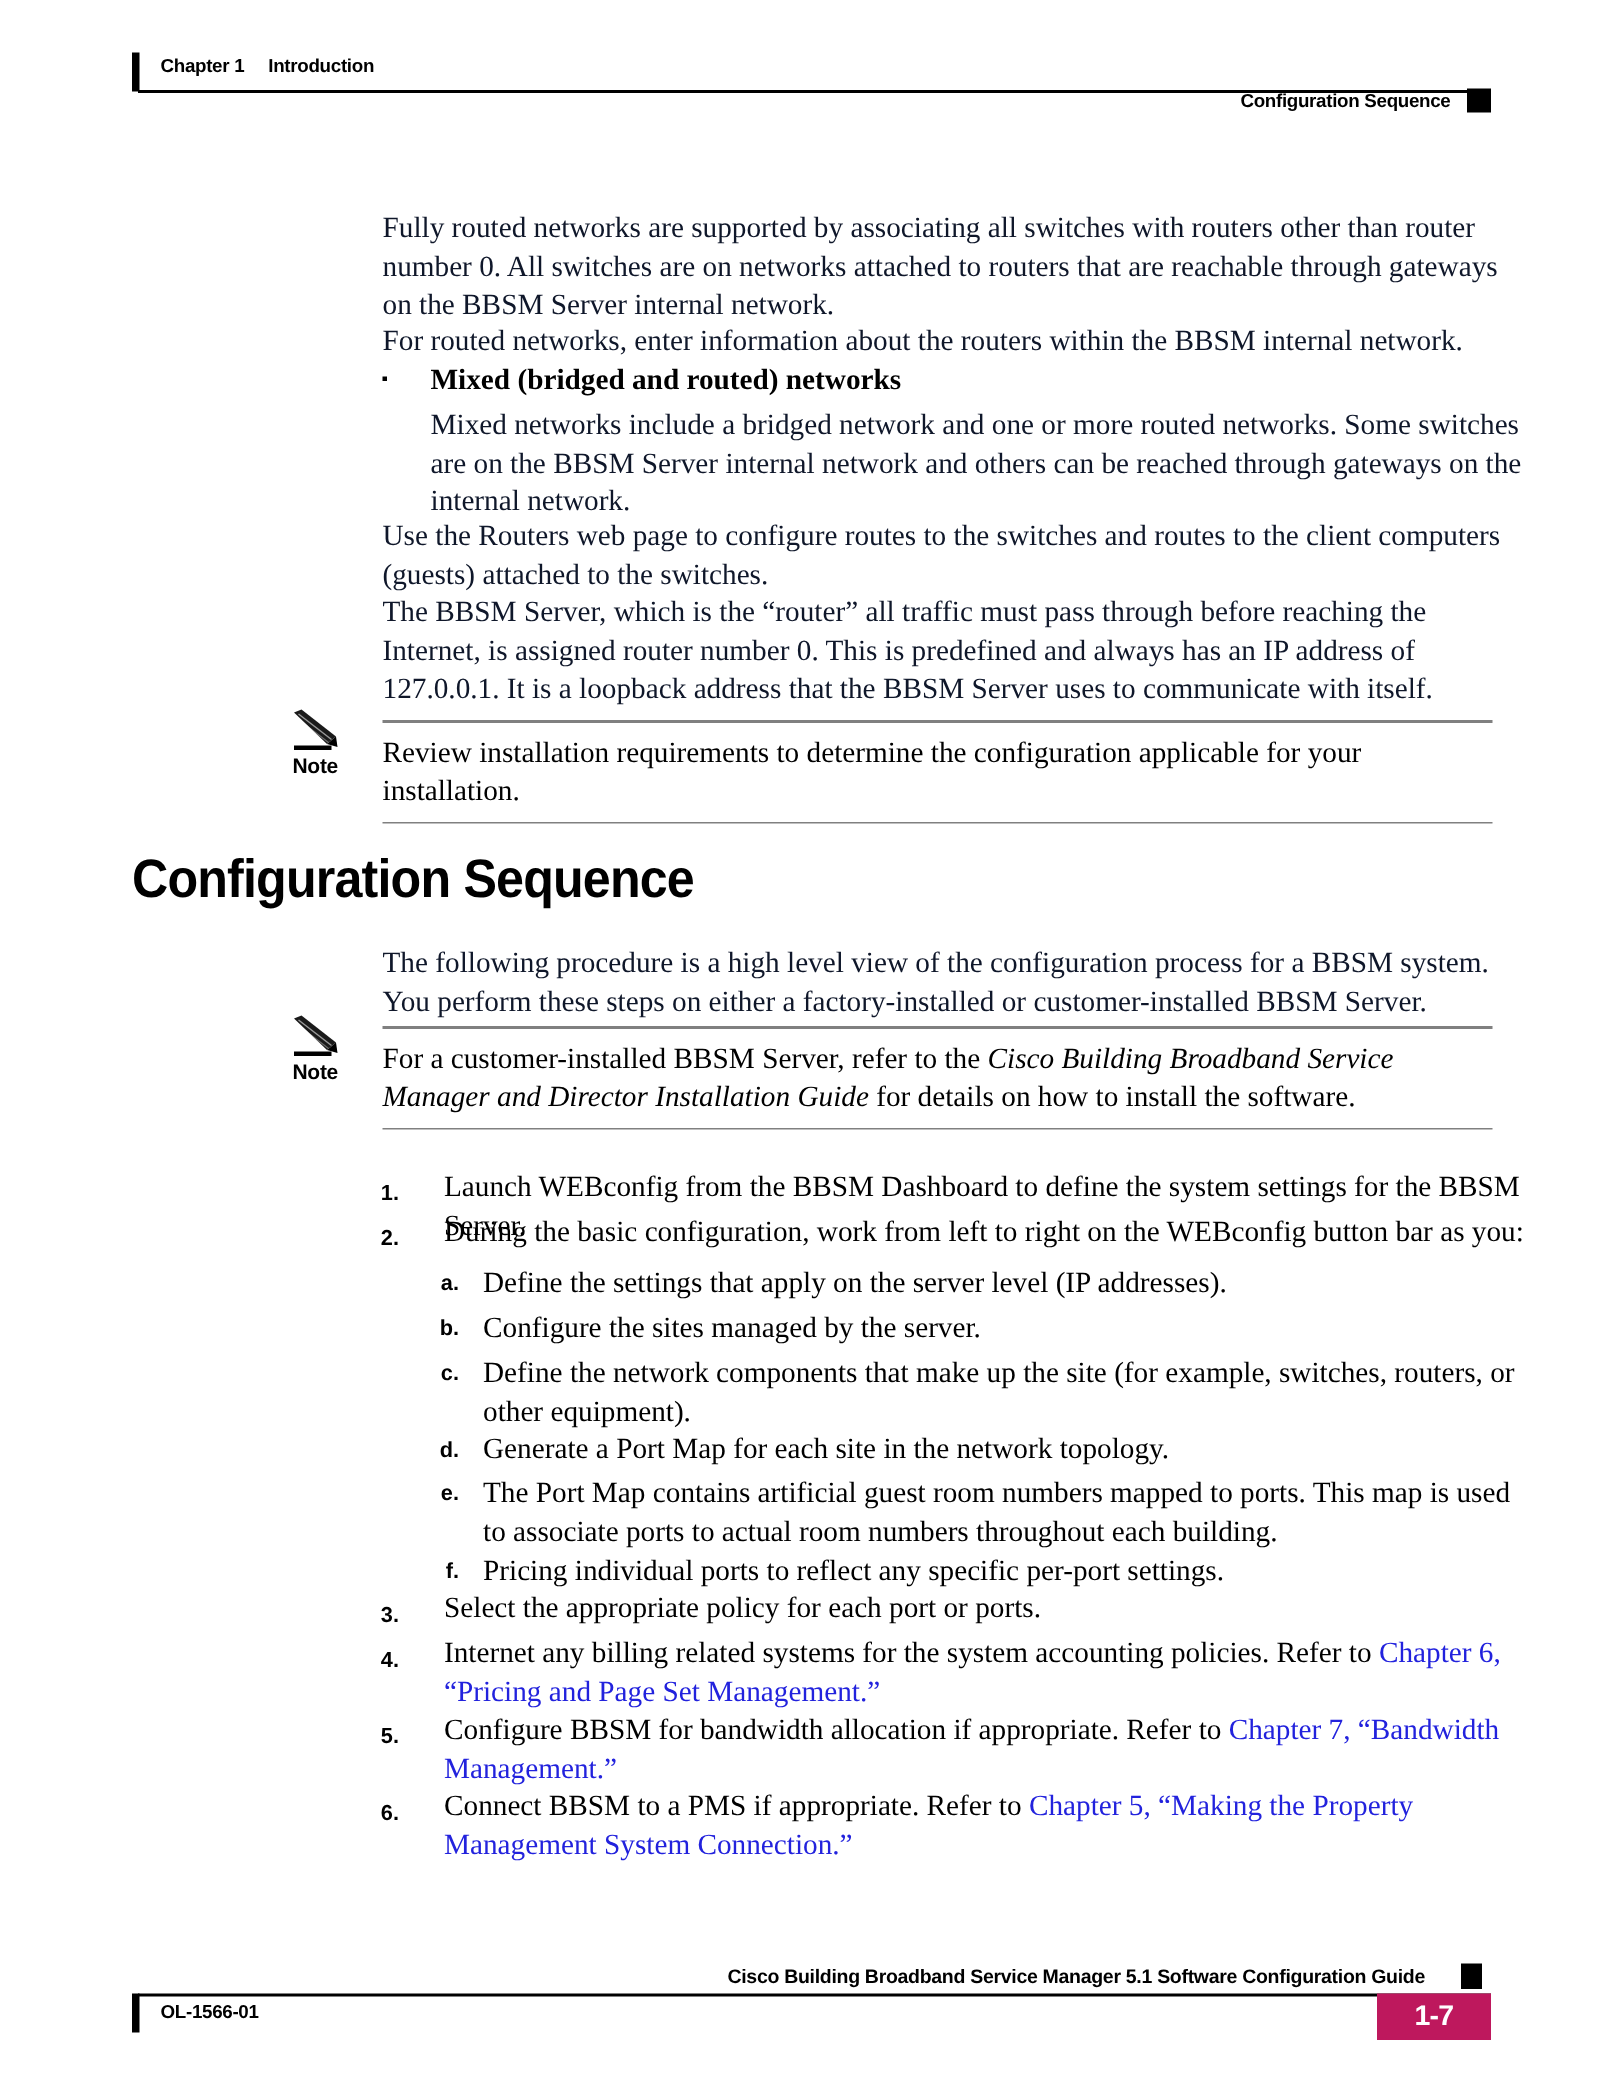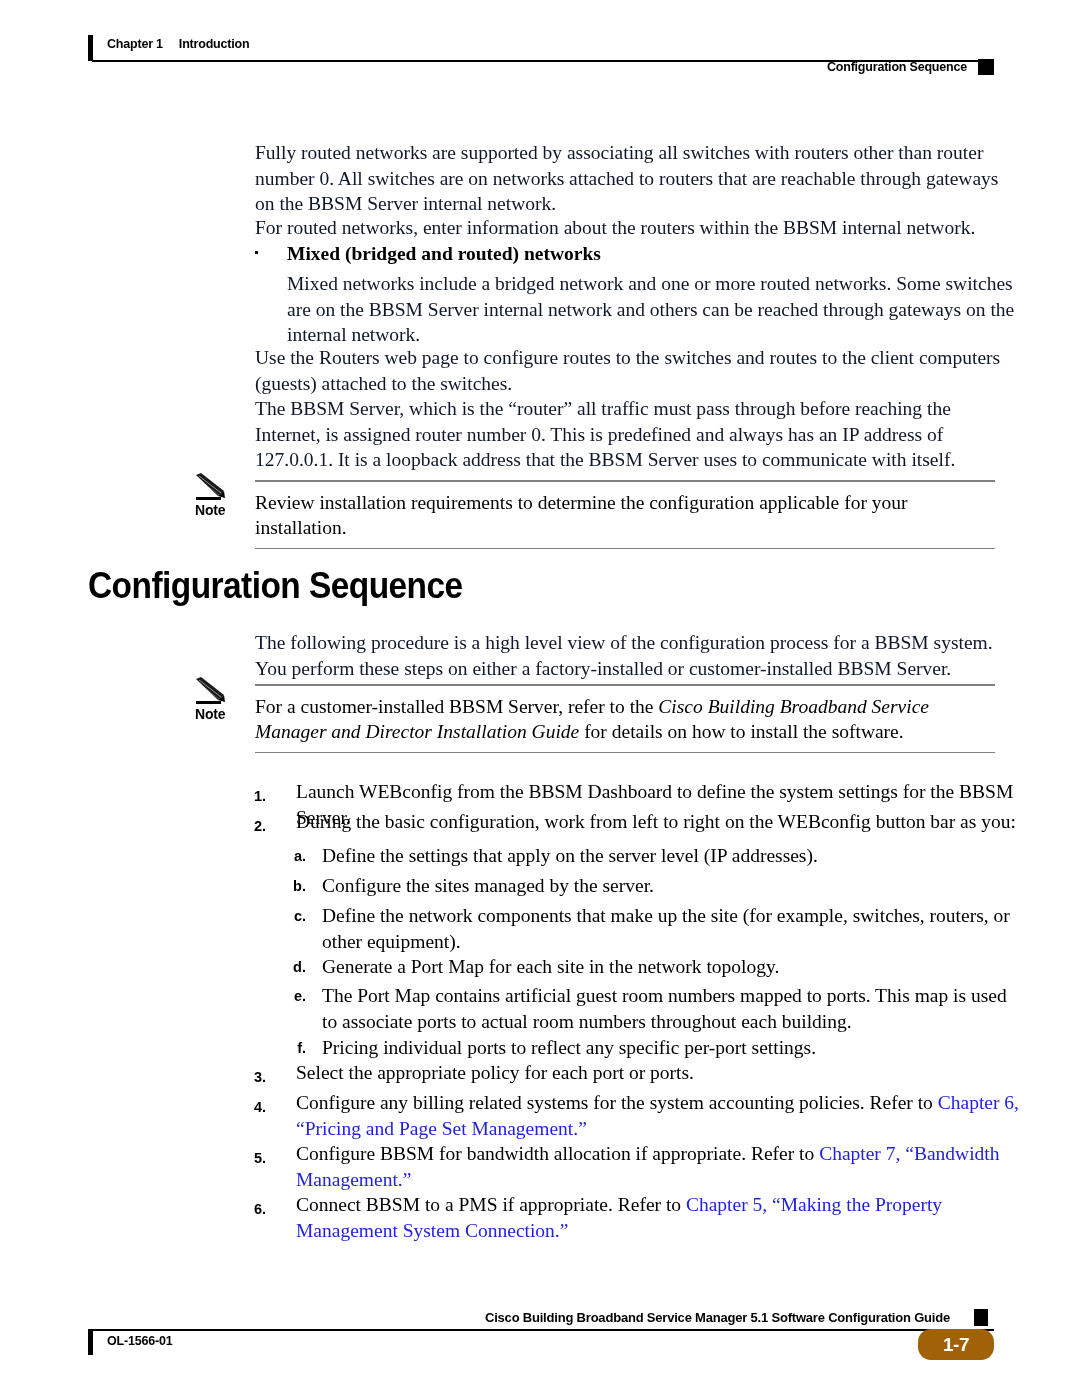--- a/index.html
+++ b/index.html
@@ -262,30 +262,29 @@
     font-weight: 700;
     letter-spacing: -0.2px;
     white-space: nowrap;
   }
   .footer-pagebox {
     position: absolute;
     right: 0px;
     top: 19px;
     width: 76px;
     height: 31px;
-    background: #a16207;
+    background: #be185d;
     color: #ffffff;
     font-family: "Liberation Sans", "DejaVu Sans", sans-serif;
     font-size: 19px;
     font-weight: 700;
     letter-spacing: -0.5px;
     display: flex;
     align-items: center;
     justify-content: center;
-    border-radius: 13px;
   }
 </style>
 </head>
 <body>
 
 <div class="page">
 
   <div class="header">
     <div class="header-bar-left"></div>
     <div class="header-chapter">
@@ -397,21 +396,21 @@
       <span class="step-text">Pricing individual ports to reflect any specific per-port settings.</span>
     </div>
 
     <div class="step n1" style="top:1060px;">
       <span class="step-marker">3.</span>
       <span class="step-text">Select the appropriate policy for each port or ports.</span>
     </div>
 
     <div class="step n1" style="top:1090px;">
       <span class="step-marker">4.</span>
-      <span class="step-text"><span>Configure any billing related systems for the system accounting policies. Refer to </span><span class="xref">Chapter 6, “Pricing and Page Set Management.”</span></span>
+      <span class="step-text"><span>Internet any billing related systems for the system accounting policies. Refer to </span><span class="xref">Chapter 6, “Pricing and Page Set Management.”</span></span>
     </div>
 
     <div class="step n1" style="top:1141px;">
       <span class="step-marker">5.</span>
       <span class="step-text"><span>Configure BBSM for bandwidth allocation if appropriate. Refer to </span><span class="xref">Chapter 7, “Bandwidth Management.”</span></span>
     </div>
 
     <div class="step n1" style="top:1192px;">
       <span class="step-marker">6.</span>
       <span class="step-text"><span>Connect BBSM to a PMS if appropriate. Refer to </span><span class="xref">Chapter 5, “Making the Property Management System Connection.”</span></span>

